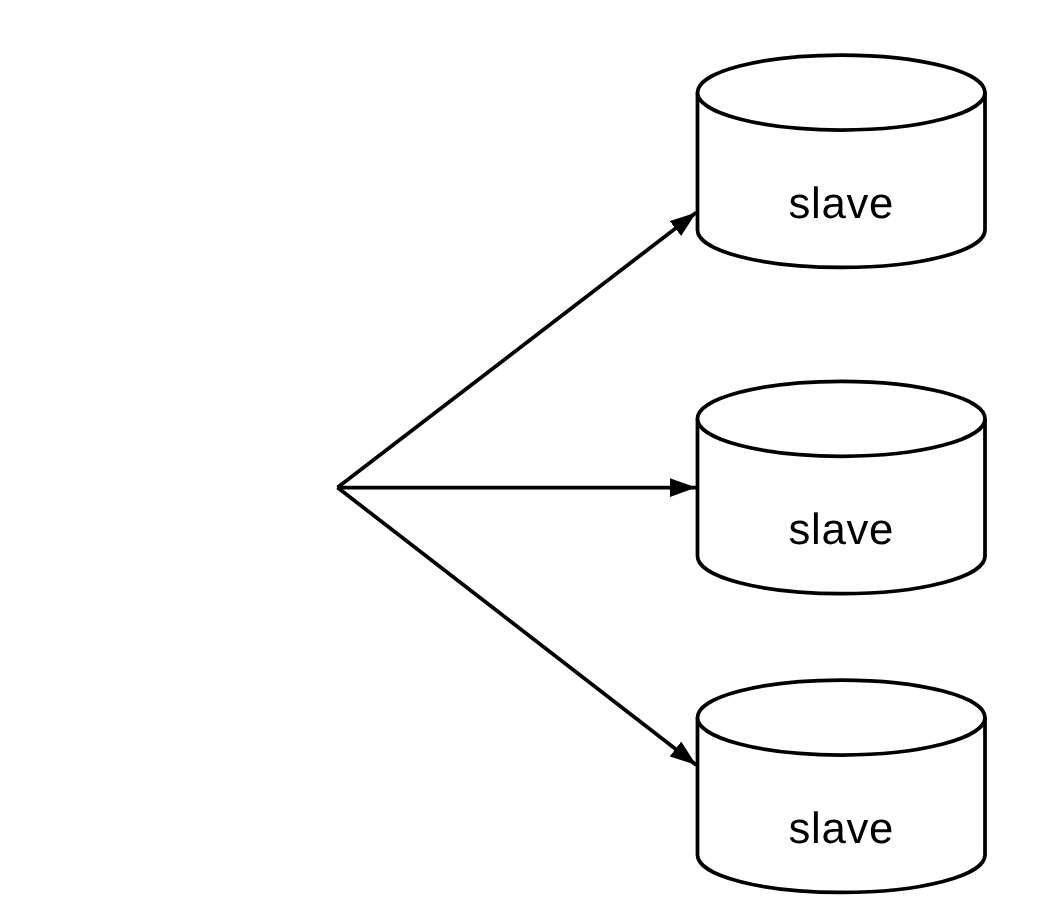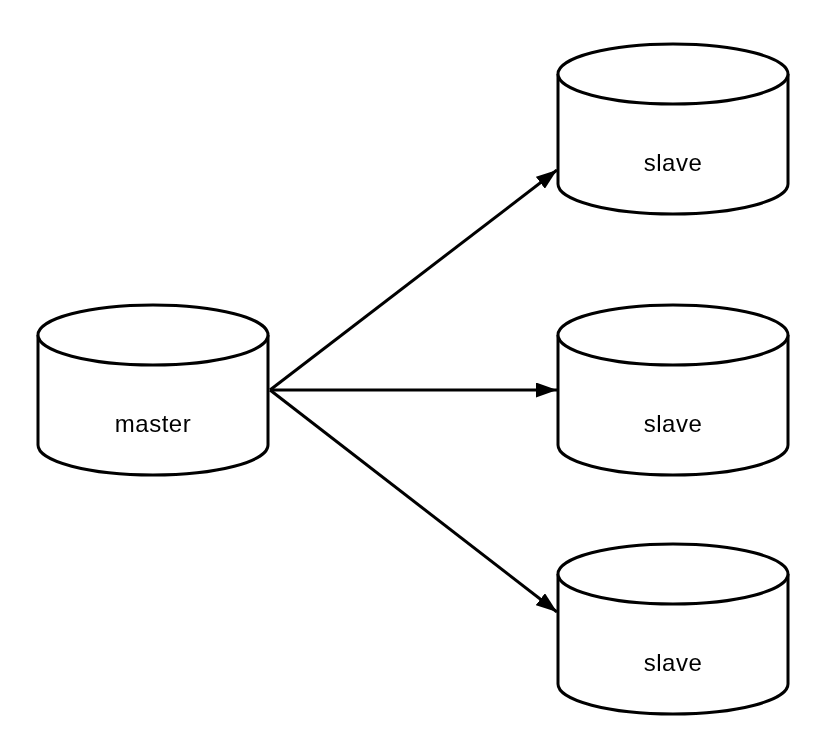--- a/index.html
+++ b/index.html
@@ -54,21 +54,21 @@
   }
   .node .label {
     position: absolute;
     left: 0;
     right: 0;
     top: 62px;
     bottom: 6px;
     display: flex;
     align-items: center;
     justify-content: center;
-    font-size: 24px;
+    font-size: 35px;
     color: var(--color-stroke);
     letter-spacing: 0.5px;
     user-select: none;
     margin-top: 12px;
   }
   .pos-master { left: 36px;  top: 303px; }
   .pos-slave-top { left: 556px; top: 42px;  }
   .pos-slave-middle { left: 556px; top: 303px; }
   .pos-slave-bottom { left: 556px; top: 542px; }
 </style>
@@ -81,27 +81,20 @@
     <defs>
       <marker id="arrowhead" viewBox="0 0 14 10" refX="14" refY="5" markerWidth="7" markerHeight="5" orient="auto">
         <path d="M 0 0 L 14 5 L 0 10 Z"></path>
       </marker>
     </defs>
     <line class="edge" x1="270" y1="390" x2="557" y2="170" marker-end="url(#arrowhead)"></line>
     <line class="edge" x1="270" y1="390" x2="557" y2="390" marker-end="url(#arrowhead)"></line>
     <line class="edge" x1="270" y1="390" x2="557" y2="612" marker-end="url(#arrowhead)"></line>
   </svg>
 
-  <div class="node pos-master">
-    <svg class="cyl" width="234" height="174" viewBox="0 0 234 174">
-      <path class="shape" d="M 2 32 L 2 142 A 115 30 0 0 0 232 142 L 232 32"></path>
-      <ellipse class="shape" cx="117" cy="32" rx="115" ry="30"></ellipse>
-    </svg>
-    <span class="label">master</span>
-  </div>
 
   <div class="node pos-slave-top">
     <svg class="cyl" width="234" height="174" viewBox="0 0 234 174">
       <path class="shape" d="M 2 32 L 2 142 A 115 30 0 0 0 232 142 L 232 32"></path>
       <ellipse class="shape" cx="117" cy="32" rx="115" ry="30"></ellipse>
     </svg>
     <span class="label">slave</span>
   </div>
 
   <div class="node pos-slave-middle">

